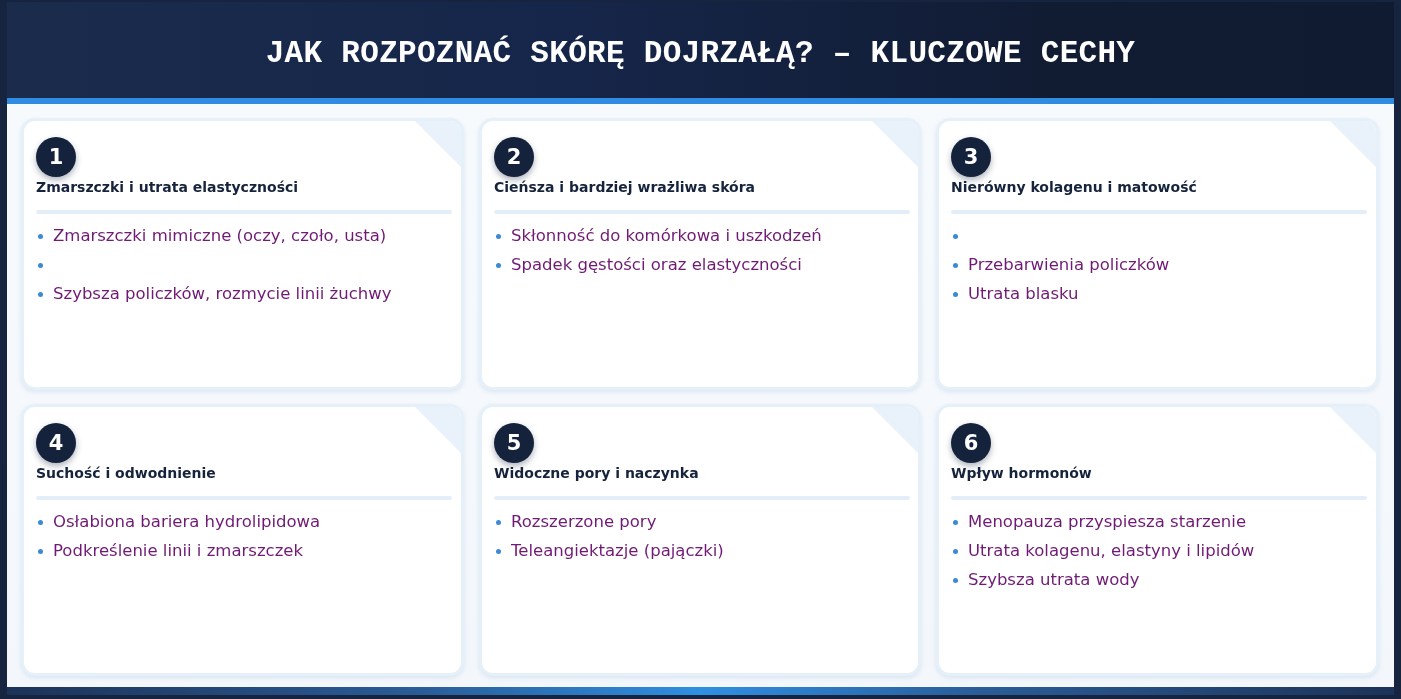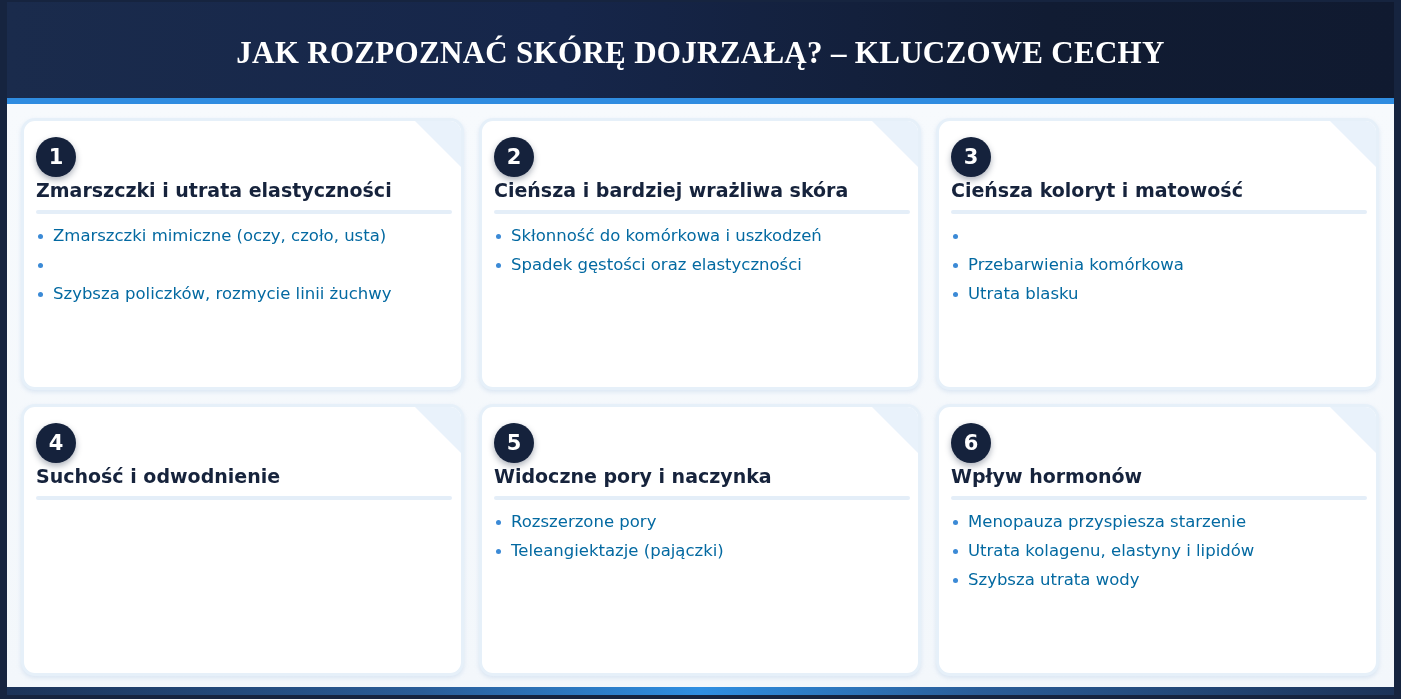--- a/index.html
+++ b/index.html
@@ -8,21 +8,21 @@
   .frame {
     position: absolute; left: 0; top: 0; width: 1401px; height: 699px;
     background: #16243f;
   }
   .header {
     position: absolute; left: 7px; top: 2px; width: 1387px; height: 96px;
     background: linear-gradient(90deg, #1a2b4c 0%, #16264a 40%, #111c33 75%, #101a30 100%);
     display: flex; align-items: center; justify-content: center;
   }
   .header h1 {
-    color: #ffffff; font-family: Liberation Serif, serif; font-weight: bold;
+    color: #ffffff; font-family: Liberation Mono, monospace; font-weight: bold;
     font-size: 31px; letter-spacing: 0.3px; margin-top: 6px;
   }
   .stripe {
     position: absolute; left: 7px; top: 98px; width: 1387px; height: 6px;
     background: #2f8ce0;
   }
   .content {
     position: absolute; left: 7px; top: 104px; width: 1387px; height: 583px;
     background: linear-gradient(180deg, #f7fafd 0%, #f3f7fb 100%);
   }
@@ -42,29 +42,29 @@
   }
   .badge {
     position: absolute; left: 12px; top: 16px; width: 40px; height: 40px;
     border-radius: 50%; background: #15223c;
     box-shadow: 0 3px 6px rgba(20,35,60,0.35);
     color: #fff; font-weight: bold; font-size: 21px;
     display: flex; align-items: center; justify-content: center;
   }
   .card-title {
     position: absolute; left: 12px; top: 58px; right: 12px;
-    font-weight: bold; font-size: 19px; color: #16233c; white-space: nowrap;
+    font-weight: bold; font-size: 14px; color: #16233c; white-space: nowrap;
   }
   .divider {
     position: absolute; left: 12px; top: 89px; width: 416px; height: 4px;
     background: #e4eef8; border-radius: 2px;
   }
   .bullets { position: absolute; left: 12px; top: 100px; right: 8px; list-style: none; }
   .bullets li {
-    position: relative; padding-left: 17px; font-size: 16.5px; color: #0369a1;
+    position: relative; padding-left: 17px; font-size: 16.5px; color: #701a75;
     height: 29px; line-height: 29px; white-space: nowrap;
   }
   .bullets li .dot {
     position: absolute; left: 2px; top: 13px; width: 5px; height: 5px;
     border-radius: 50%; background: #3b8ad6;
   }
 </style>
 </head>
 <body>
 
@@ -95,34 +95,38 @@
       <div class="divider"></div>
       <ul class="bullets">
         <li><span class="dot"></span><span>Skłonność do komórkowa i uszkodzeń</span></li>
         <li><span class="dot"></span><span>Spadek gęstości oraz elastyczności</span></li>
       </ul>
     </div>
 
     <div class="card" style="left:929px; top:14px;">
       <div class="fold"></div>
       <div class="badge">3</div>
-      <div class="card-title">Cieńsza koloryt i matowość</div>
+      <div class="card-title">Nierówny kolagenu i matowość</div>
       <div class="divider"></div>
       <ul class="bullets">
         <li><span class="dot"></span></li>
-        <li><span class="dot"></span><span>Przebarwienia komórkowa</span></li>
+        <li><span class="dot"></span><span>Przebarwienia policzków</span></li>
         <li><span class="dot"></span><span>Utrata blasku</span></li>
       </ul>
     </div>
 
     <div class="card" style="left:14px; top:300px;">
       <div class="fold"></div>
       <div class="badge">4</div>
       <div class="card-title">Suchość i odwodnienie</div>
       <div class="divider"></div>
+      <ul class="bullets">
+        <li><span class="dot"></span><span>Osłabiona bariera hydrolipidowa</span></li>
+        <li><span class="dot"></span><span>Podkreślenie linii i zmarszczek</span></li>
+      </ul>
     </div>
 
     <div class="card" style="left:472px; top:300px; width:442px;">
       <div class="fold"></div>
       <div class="badge">5</div>
       <div class="card-title">Widoczne pory i naczynka</div>
       <div class="divider"></div>
       <ul class="bullets">
         <li><span class="dot"></span><span>Rozszerzone pory</span></li>
         <li><span class="dot"></span><span>Teleangiektazje (pajączki)</span></li>

